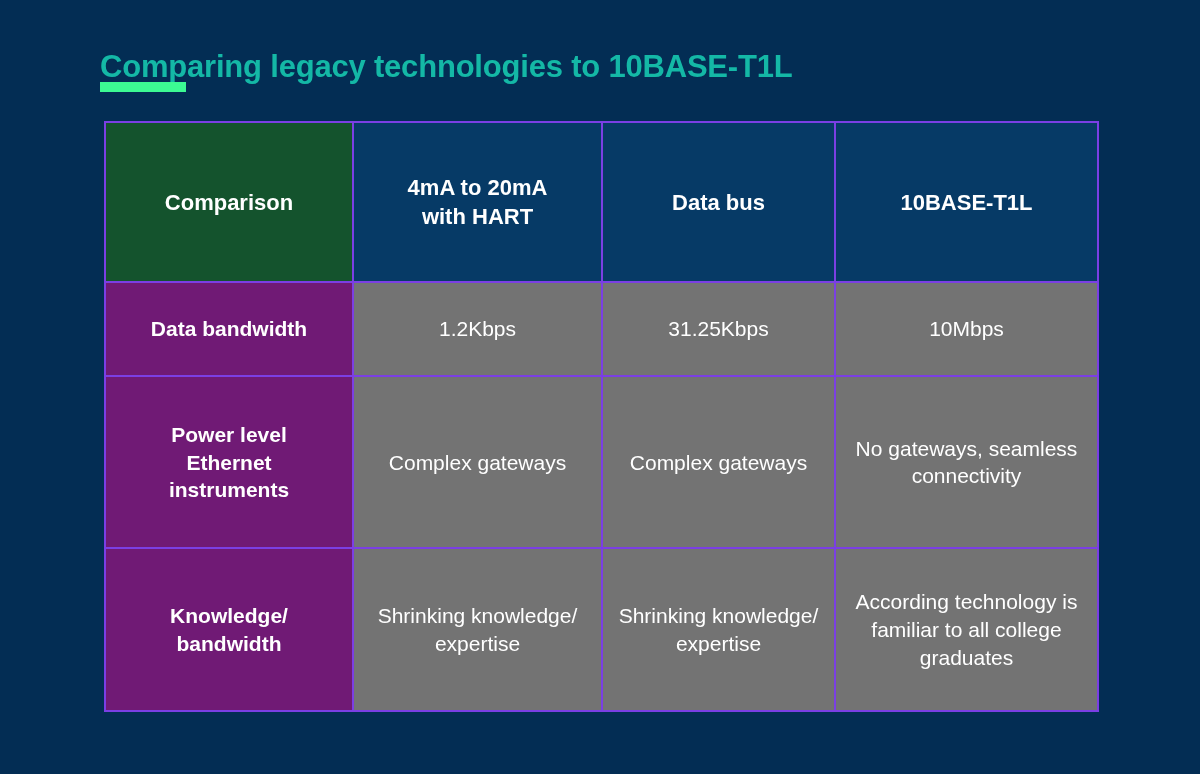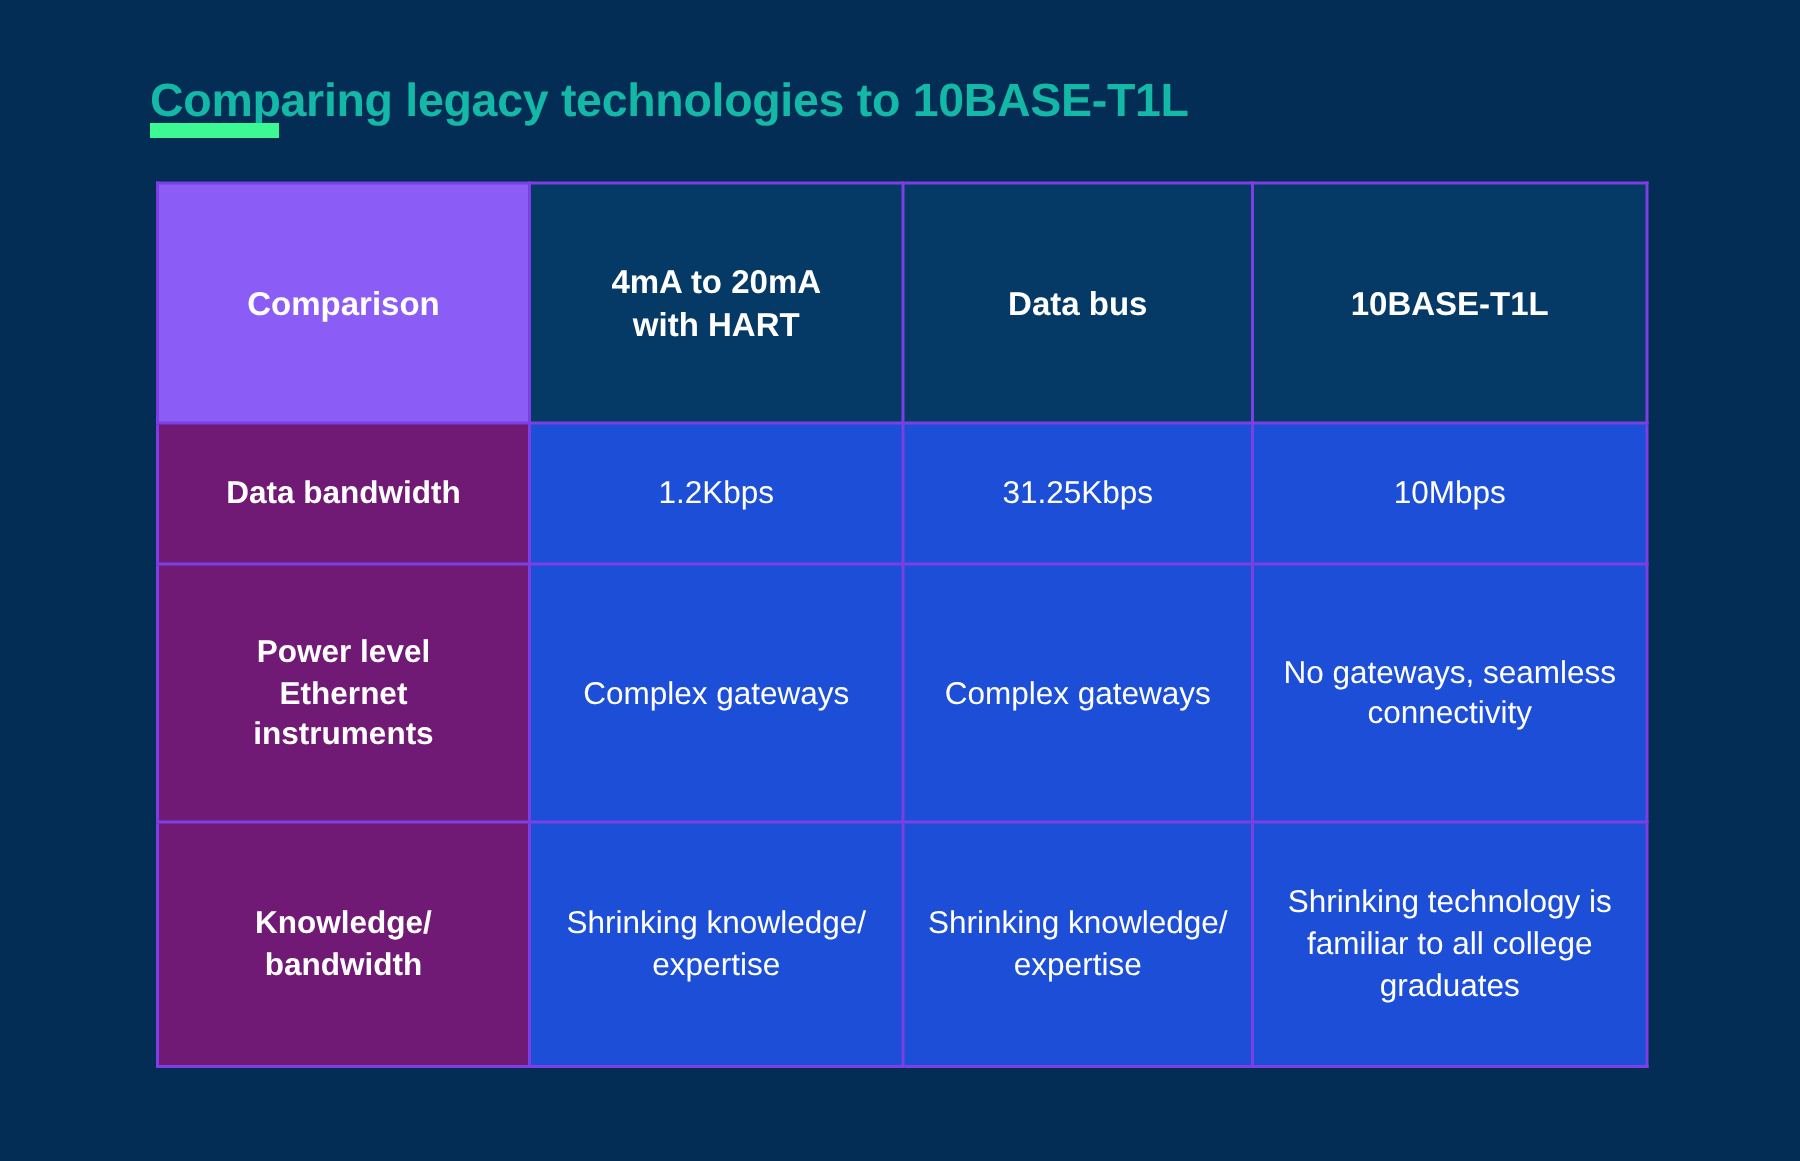--- a/index.html
+++ b/index.html
@@ -61,37 +61,37 @@
   }
   
   col.c0 { width: 248px; }
   col.c1 { width: 249px; }
   col.c2 { width: 233px; }
   col.c3 { width: 263px; }
 
   
   tr.head td { height: 126px; font-weight: bold; font-size: 22px; }
   td.head-label {
-    background: #8b5cf6;
+    background: #14532d;
     color: #0c2340;
     font-size: 22px;
     font-weight: bold;
   }
   td.head-cell {
     background: #063a66;
   }
 
   
   td.row-label {
     background: #701a75;
     font-weight: bold;
     font-size: 21px;
   }
   td.cell-dark {
-    background: #1d4ed8;
+    background: #737373;
     font-size: 21px;
   }
   td.cell-navy {
     background: #0b2d4e;
     font-size: 21px;
   }
 
   tr.r0 td { height: 70px; }
   tr.r1 td { height: 136px; }
   tr.r2 td { height: 131px; }
@@ -143,18 +143,18 @@
         </tr>
 
 
         <tr class="r3">
           <td class="row-label">
             <span>Knowledge/</span><br>
             <span>bandwidth</span>
           </td>
           <td class="cell-dark">Shrinking knowledge/ expertise</td>
           <td class="cell-dark">Shrinking knowledge/ expertise</td>
-          <td class="cell-dark">Shrinking technology is familiar to all college graduates</td>
+          <td class="cell-dark">According technology is familiar to all college graduates</td>
         </tr>
       </tbody>
     </table>
   </div>
 </div>
 
 </body></html>

